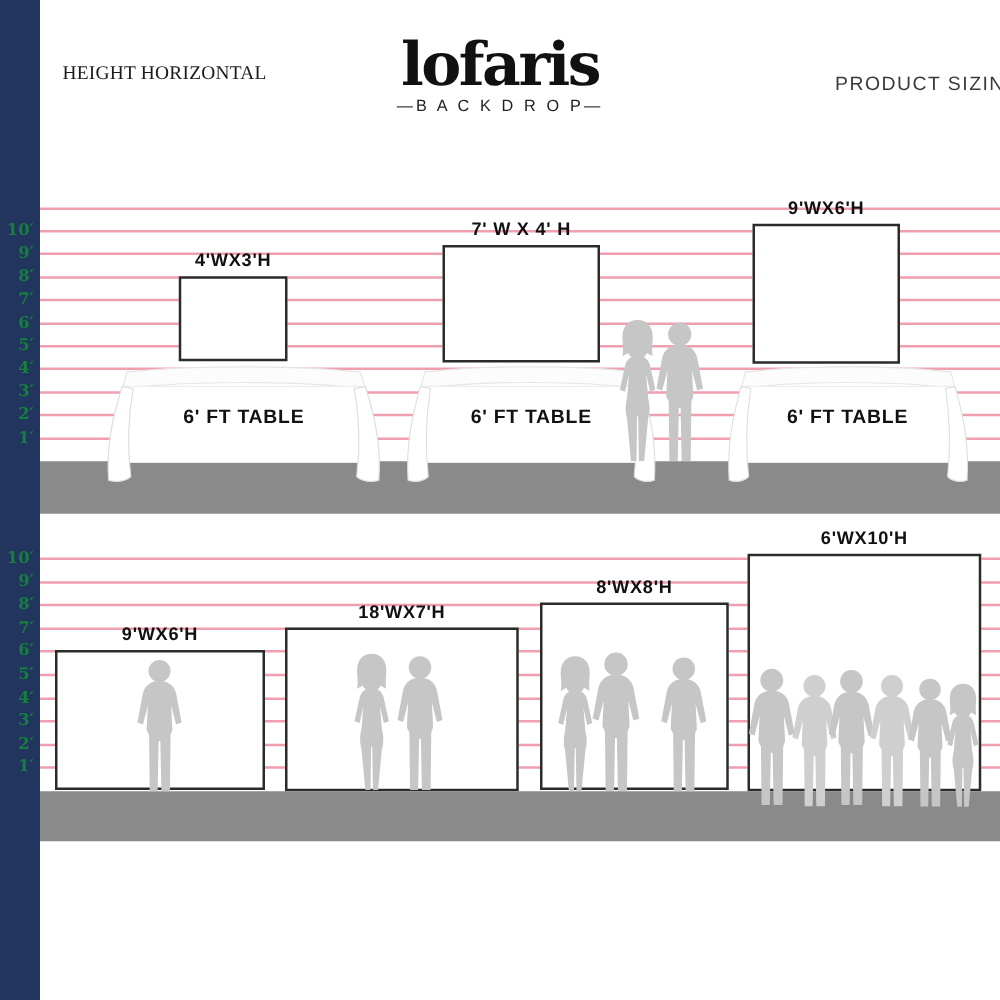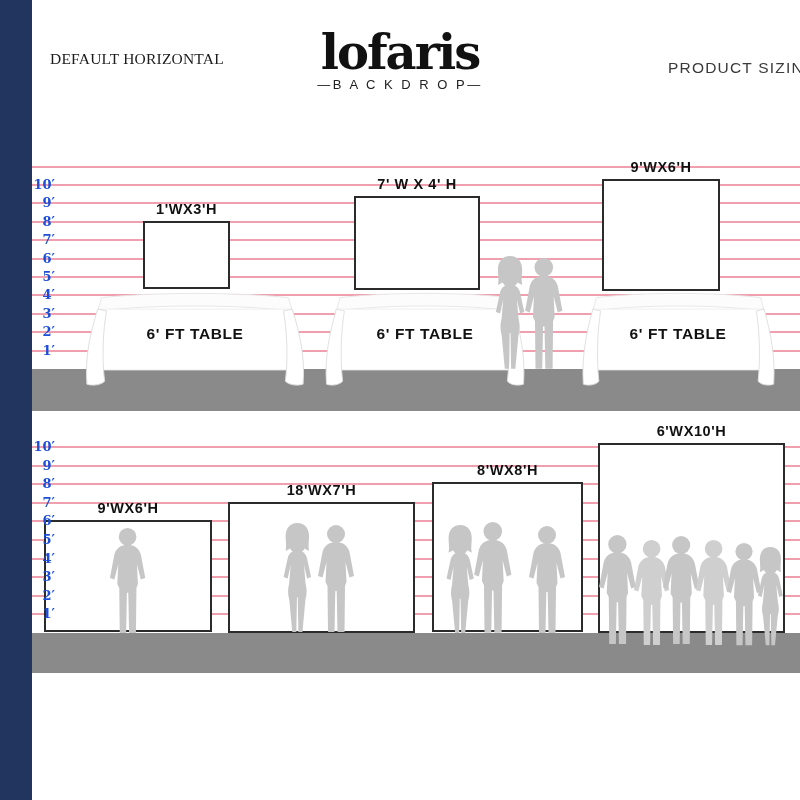--- a/index.html
+++ b/index.html
@@ -27,21 +27,21 @@
   }
   .hdr-right{
     position:absolute;left:668px;top:59px;font-family:"Liberation Sans",sans-serif;
     font-size:15.5px;letter-spacing:1.2px;color:#3a3a3a;z-index:9;white-space:nowrap;
   }
   
   #ruler-bar{position:absolute;left:0;top:0;width:32px;height:800px;background:var(--navy);z-index:7;}
   .gridline{position:absolute;left:32px;right:0;height:2px;background:var(--pink);z-index:1;}
   .ruler-label{
     position:absolute;left:0;width:32px;box-sizing:border-box;text-align:right;padding-right:5px;
-    color:#1d4ed8;font-family:"DejaVu Serif",serif;font-weight:bold;font-size:13px;line-height:16px;z-index:8;margin-left:28px;
+    color:#15803d;font-family:"DejaVu Serif",serif;font-weight:bold;font-size:13px;line-height:16px;z-index:8;
   }
   .floor{position:absolute;left:32px;right:0;background:var(--floor);z-index:2;}
   
   .backdrop{position:absolute;background:#fff;border:2px solid var(--line-border);box-sizing:border-box;z-index:3;}
   .backdrop-label{
     position:absolute;transform:translateX(-50%);white-space:nowrap;z-index:6;
     font-family:"Liberation Sans",sans-serif;font-weight:bold;font-size:14.5px;color:#111;letter-spacing:.6px;
   }
   
   .table-svg{position:absolute;z-index:4;}
@@ -69,21 +69,21 @@
       <path d="M20 6 C70 0 160 0 210 6 L214 20 C160 13 70 13 16 20 Z" fill="#fcfcfc" stroke="#e6e6e6" stroke-width="1"></path>
       <path d="M16 18 L214 18 L224 82 L6 82 Z" fill="#ffffff" stroke="#ededed" stroke-width="1"></path>
       <path d="M16 18 C8 45 3 68 5 97 C11 99 19 98 23 94 C20 68 21.5 40 25 20 Z" fill="#ffffff" stroke="#dedede" stroke-width="1"></path>
       <path d="M214 18 C222 45 227 68 225 97 C219 99 211 98 207 94 C210 68 208.5 40 205 20 Z" fill="#ffffff" stroke="#dedede" stroke-width="1"></path>
     </symbol>
   </defs>
 </svg>
 
 <header>
   <div class="hdr-left">
-    <div>DEFAULT HORIZONTAL</div>
+    <div>HEIGHT HORIZONTAL</div>
   </div>
   <div class="logo">
     <div class="logo-word">lofaris</div>
     <div class="logo-sub">—B A C K D R O P—</div>
   </div>
   <div class="hdr-right">PRODUCT SIZING</div>
 </header>
 
 <div id="ruler-bar"></div>
 <div id="stage">
@@ -103,21 +103,21 @@
     <div class="ruler-label" style="top:214px">8′</div>
     <div class="ruler-label" style="top:232px">7′</div>
     <div class="ruler-label" style="top:251px">6′</div>
     <div class="ruler-label" style="top:269px">5′</div>
     <div class="ruler-label" style="top:287px">4′</div>
     <div class="ruler-label" style="top:306px">3′</div>
     <div class="ruler-label" style="top:324px">2′</div>
     <div class="ruler-label" style="top:343px">1′</div>
     <div class="floor" style="top:369px;height:42px"></div>
     <div class="backdrop" style="left:143px;top:221px;width:87px;height:68px"></div>
-    <div class="backdrop-label" style="left:186.5px;top:201px">1'WX3'H</div>
+    <div class="backdrop-label" style="left:186.5px;top:201px">4'WX3'H</div>
     <div class="backdrop" style="left:354px;top:196px;width:126px;height:94px"></div>
     <div class="backdrop-label" style="left:417px;top:176px">7' W X 4' H</div>
     <div class="backdrop" style="left:602px;top:179px;width:118px;height:112px"></div>
     <div class="backdrop-label" style="left:661px;top:159px">9'WX6'H</div>
     <svg class="table-svg" viewBox="0 0 230 100" preserveAspectRatio="none" style="left:82px;top:292px;width:226px;height:95px">
       <use href="#sym-table"></use>
     </svg>
     <div class="table-label" style="left:195px;top:325px">6' FT TABLE</div>
     <svg class="table-svg" viewBox="0 0 230 100" preserveAspectRatio="none" style="left:322px;top:292px;width:206px;height:95px">
       <use href="#sym-table"></use>

